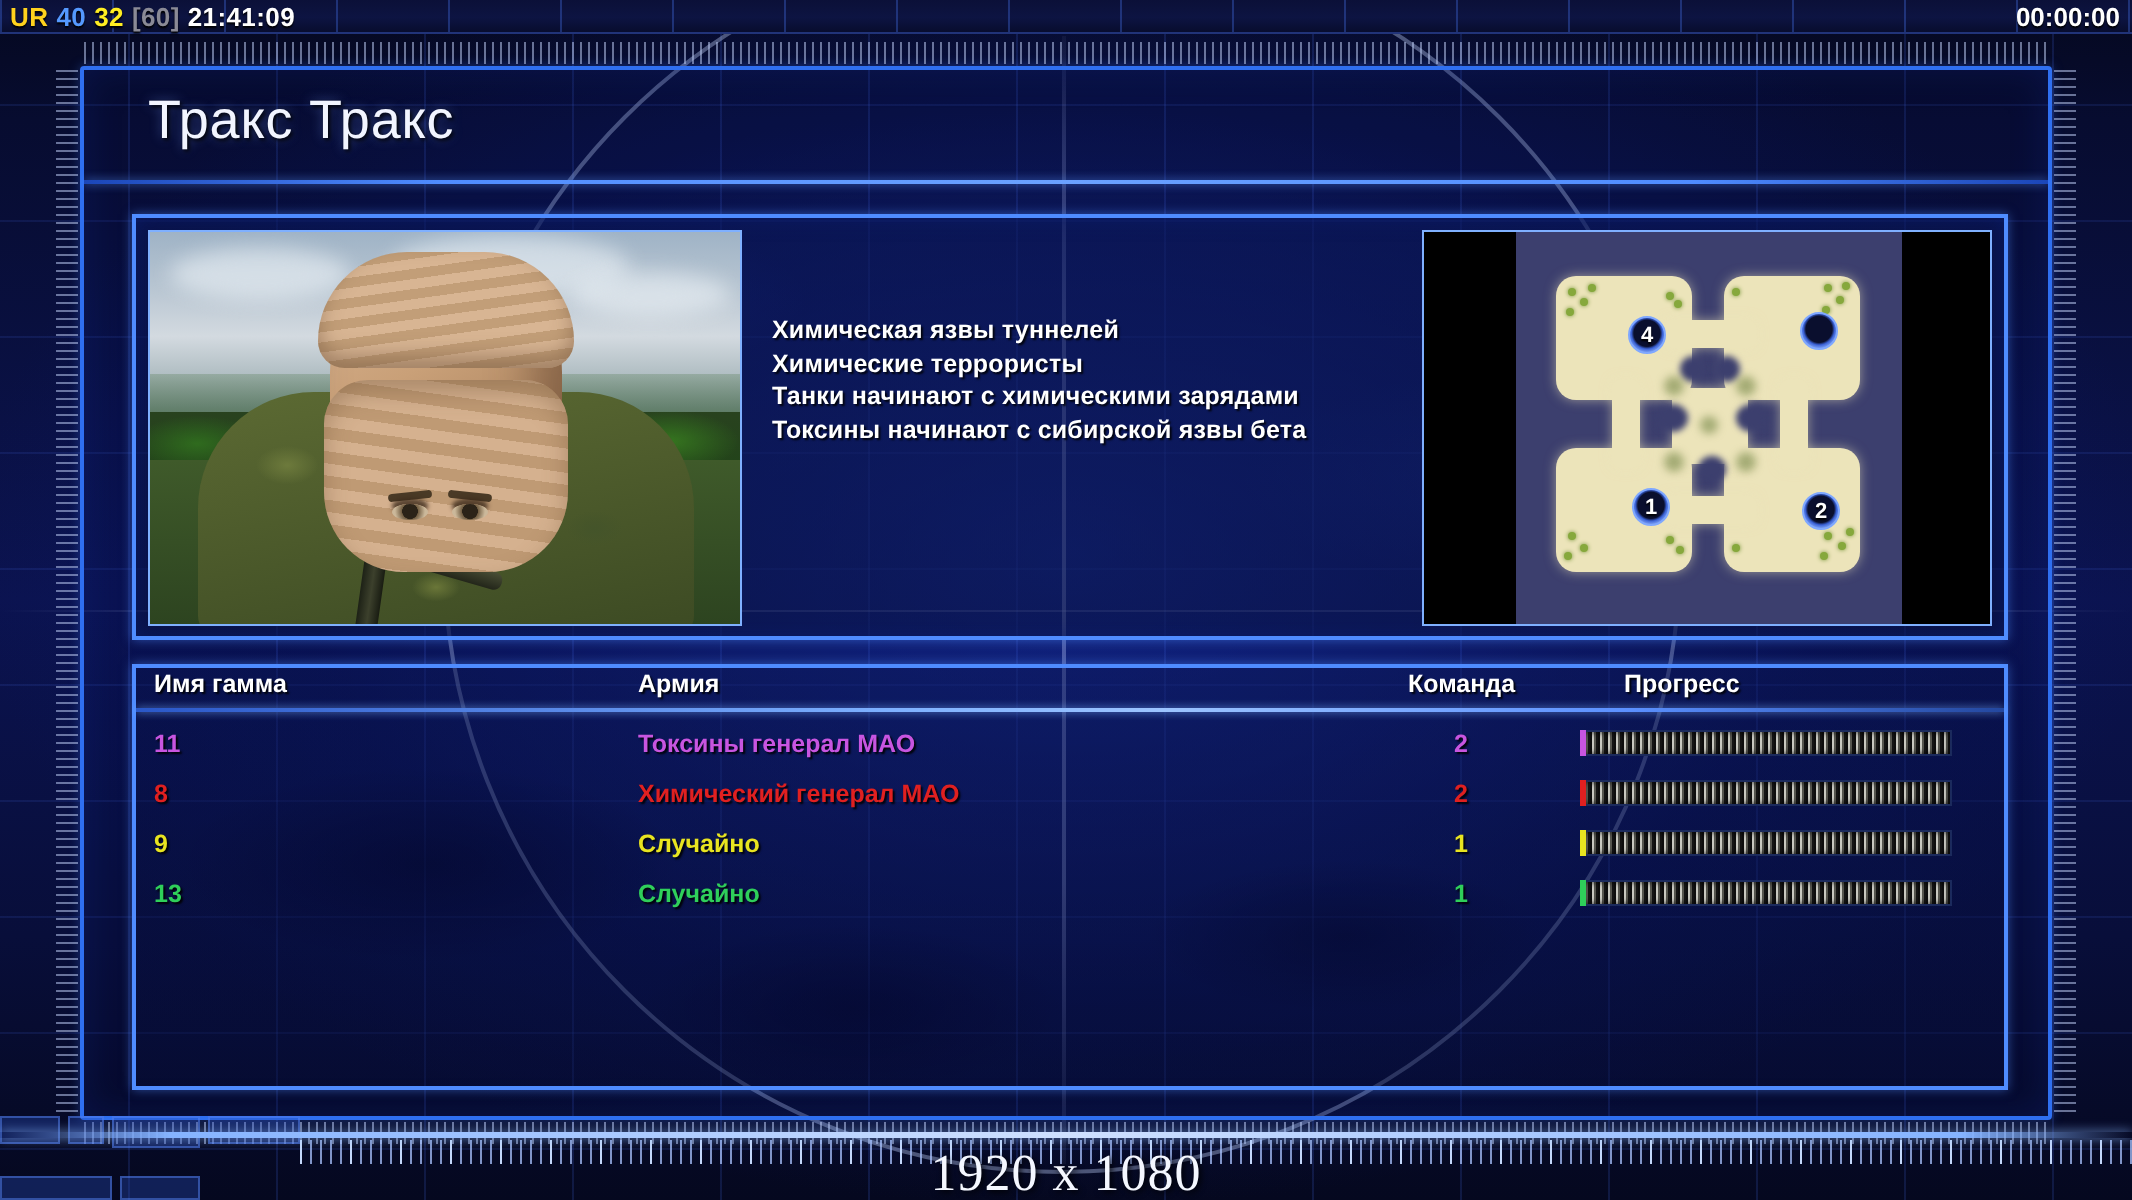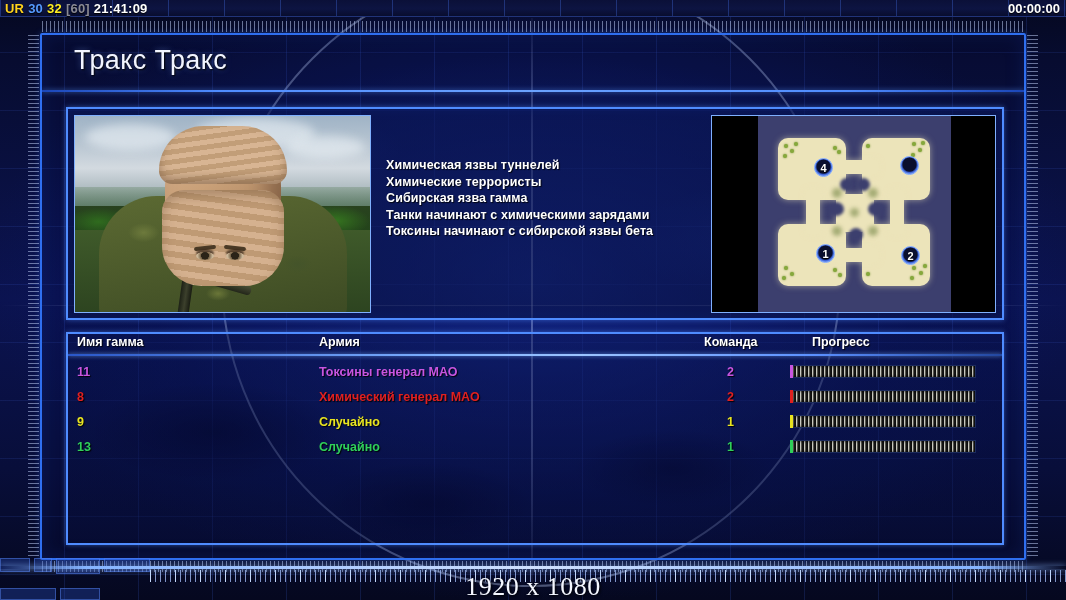--- a/index.html
+++ b/index.html
@@ -414,21 +414,21 @@
 
   <div class="bg-grid"></div>
   <div class="bg-mottle"></div>
   <div class="bg-circle"></div>
   <div class="bg-vline"></div>
   <div class="bg-hline"></div>
 
   <div id="topbar">
     <div class="ticks"></div>
     <div class="stats">
-      <span style="color: rgb(255, 210, 30);">UR</span><span style="color: rgb(85, 153, 255);">30</span><span style="color: rgb(255, 238, 34);">32</span><span style="color: rgb(138, 138, 150);">[60]</span><span style="color: rgb(255, 255, 255);">21:41:09</span>
+      <span style="color: rgb(255, 210, 30);">UR</span><span style="color: rgb(85, 153, 255);">40</span><span style="color: rgb(255, 238, 34);">32</span><span style="color: rgb(138, 138, 150);">[60]</span><span style="color: rgb(255, 255, 255);">21:41:09</span>
     </div>
     <div class="clock">00:00:00</div>
   </div>
 
   <div id="frame">
 
     <div class="ruler v left"></div>
     <div class="ruler v right"></div>
     <div class="ruler h top"></div>
     <div class="ruler h bottom"></div>
@@ -457,21 +457,20 @@
           <div class="pt-brow r"></div>
           <div class="pt-eye l"></div>
           <div class="pt-eye r"></div>
         </div>
         <div class="pt-wrap"></div>
       </div>
 
       <div id="description">
         <div class="line">Химическая язвы туннелей</div>
         <div class="line">Химические террористы</div>
-        <div class="line">Сибирская язва гамма</div>
         <div class="line">Танки начинают с химическими зарядами</div>
         <div class="line">Токсины начинают с сибирской язвы бета</div>
       </div>
 
       <div id="minimap">
         <div class="mm-inner">
           <div class="mm-land mm-q tl"></div>
           <div class="mm-land mm-q tr"></div>
           <div class="mm-land mm-q bl"></div>
           <div class="mm-land mm-q br"></div>

